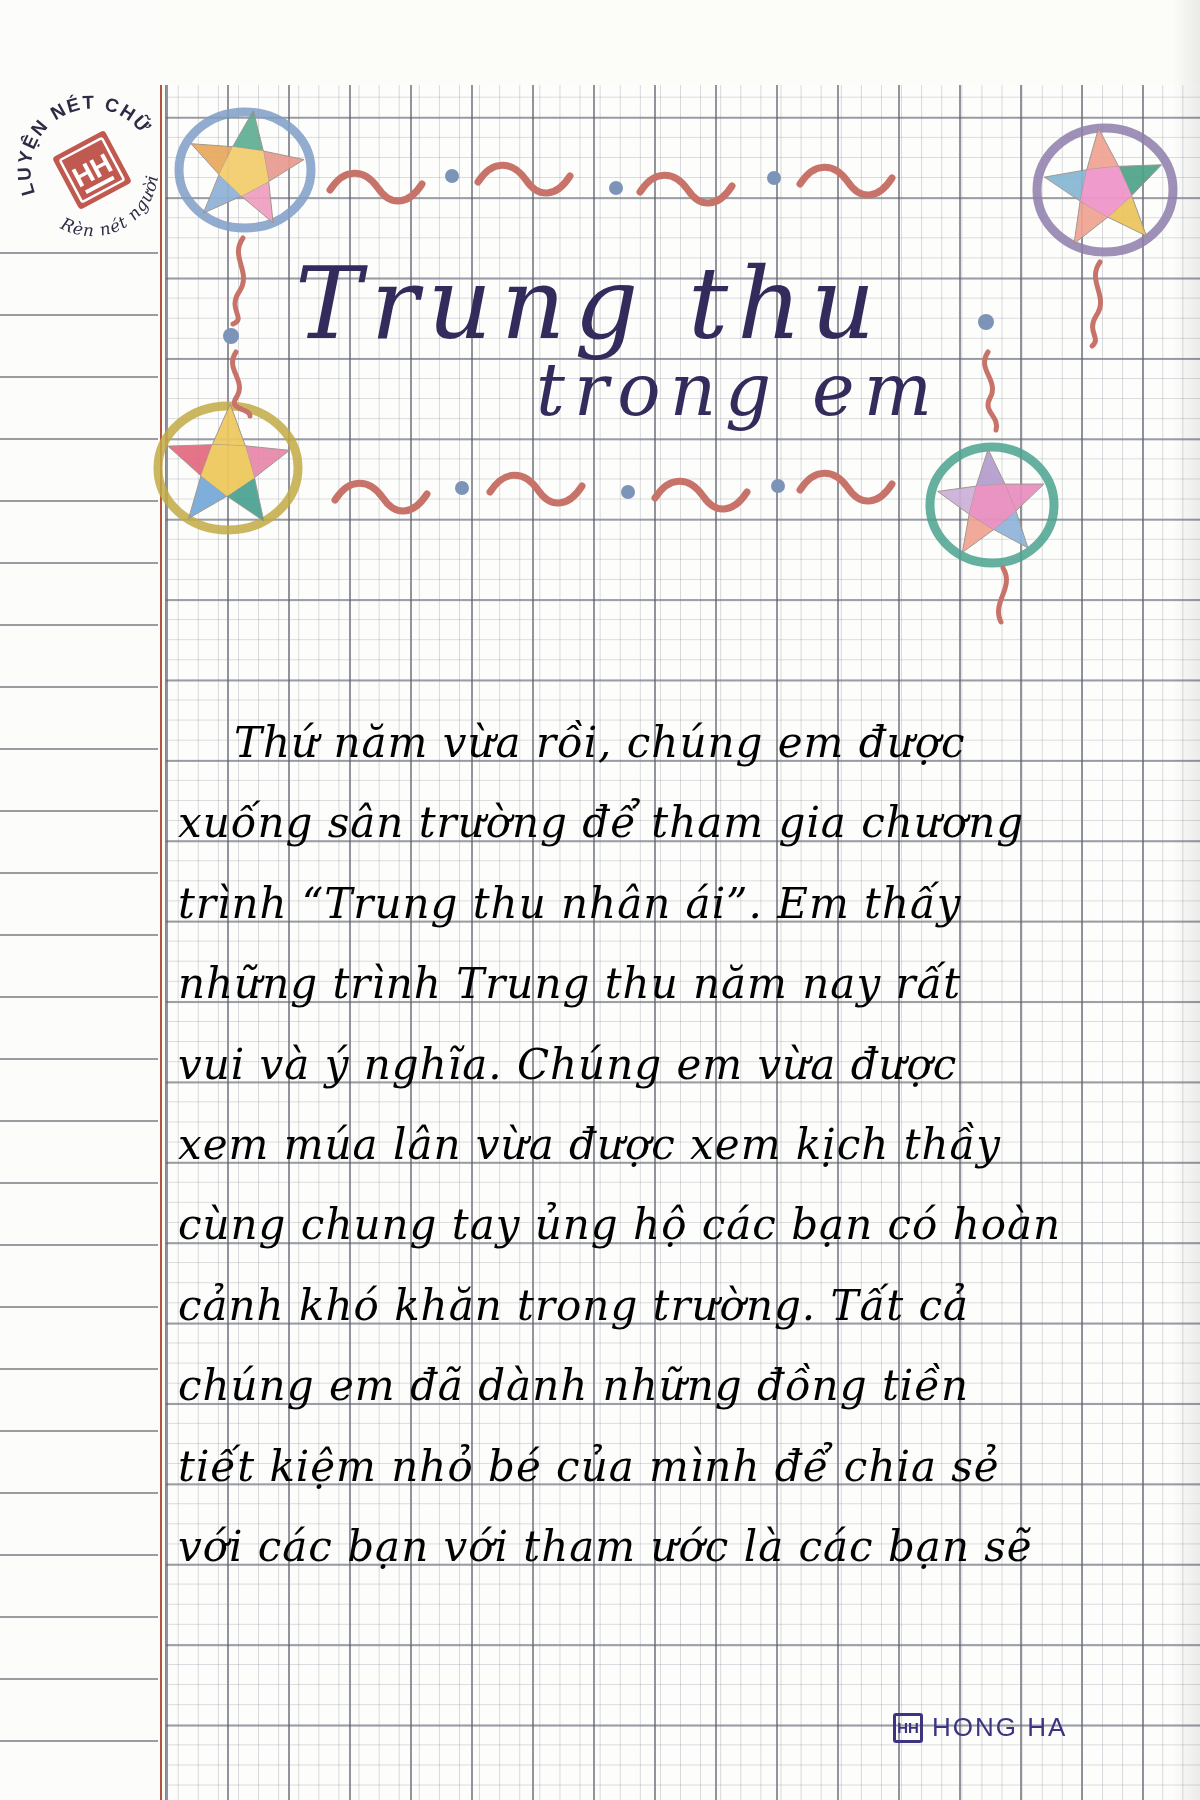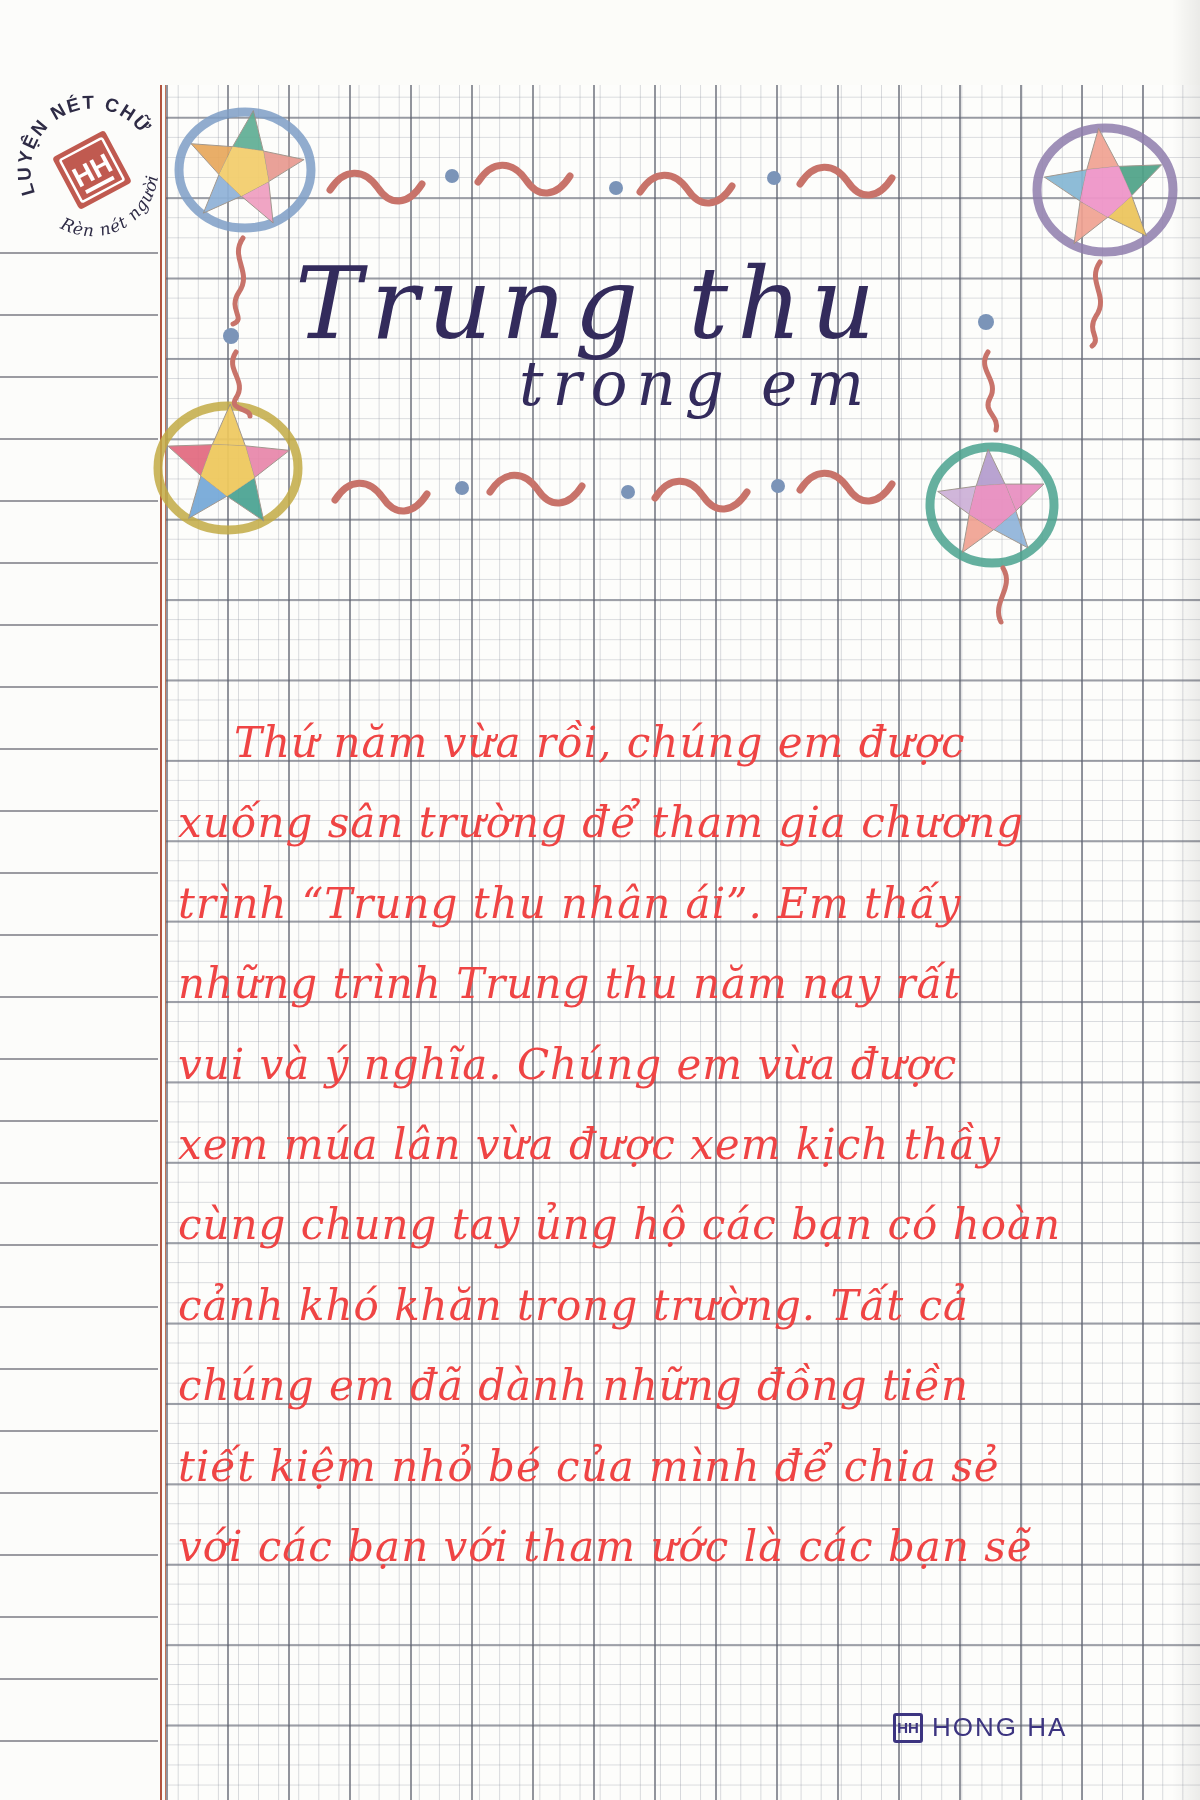--- a/index.html
+++ b/index.html
@@ -51,24 +51,24 @@
     position:absolute;left:0;top:0;width:1200px;height:85px;
     background:#fcfcf9;
   }
   
   .title-line{
     position:absolute;color:#332b5c;
     font-family:"DejaVu Serif", serif;font-style:italic;
     white-space:nowrap;letter-spacing:9px;
   }
   .title-1{left:295px;top:245px;font-size:100px;}
-  .title-2{left:519px;top:348px;font-size:61px;text-align:right;}
+  .title-2{left:536px;top:348px;font-size:72px;text-align:right;}
   .body-text{
     position:absolute;left:178px;top:703px;width:880px;
-    color:#ef4444;font-family:"DejaVu Serif", serif;font-style:italic;
+    color:#000000;font-family:"DejaVu Serif", serif;font-style:italic;
     font-size:42px;line-height:80.4px;letter-spacing:1px;
   }
   .body-text .line{white-space:nowrap;height:80.4px;}
   .body-text .indent{text-indent:56px;}
   
   .stamp{position:absolute;left:8px;top:86px;width:168px;height:168px;}
   
   .footer-brand{
     position:absolute;left:893px;top:1712px;display:flex;align-items:center;gap:9px;
     color:#3c3480;font-family:"Liberation Sans", sans-serif;

